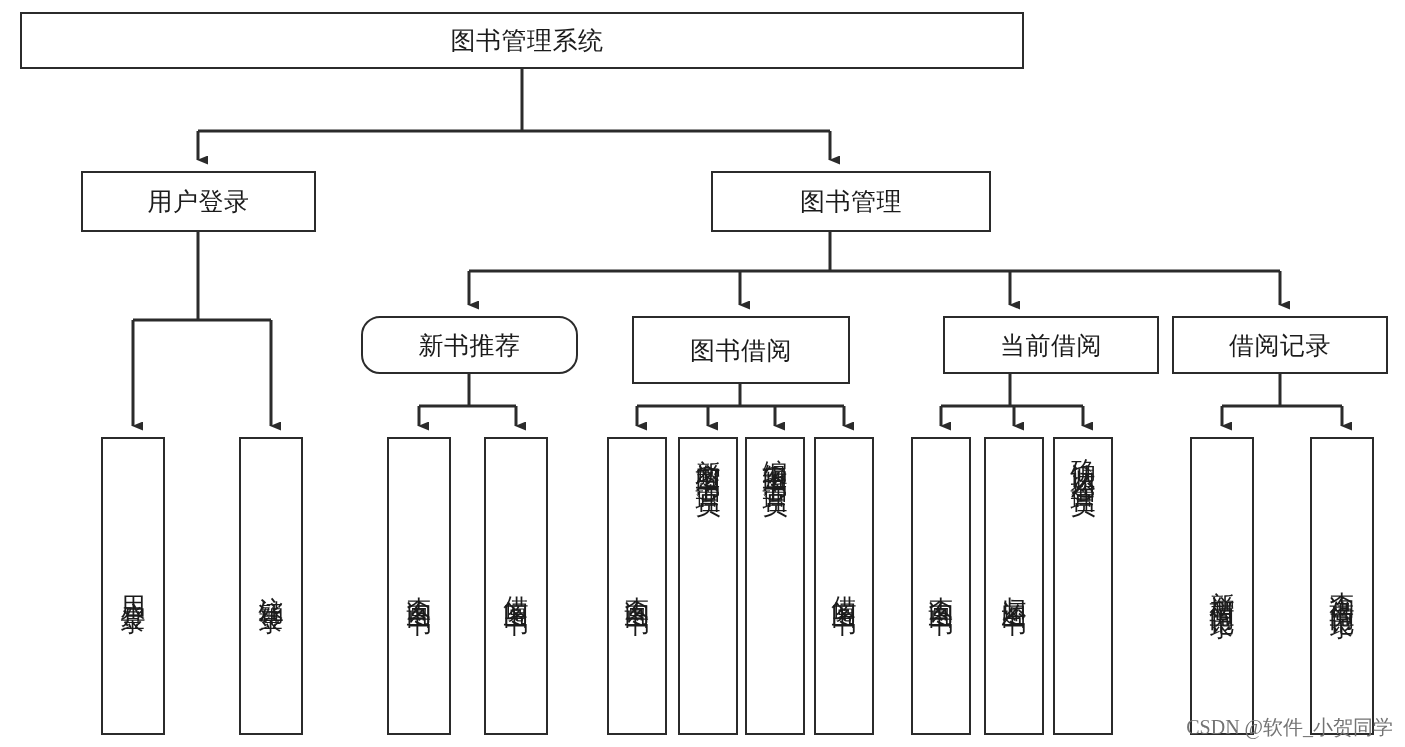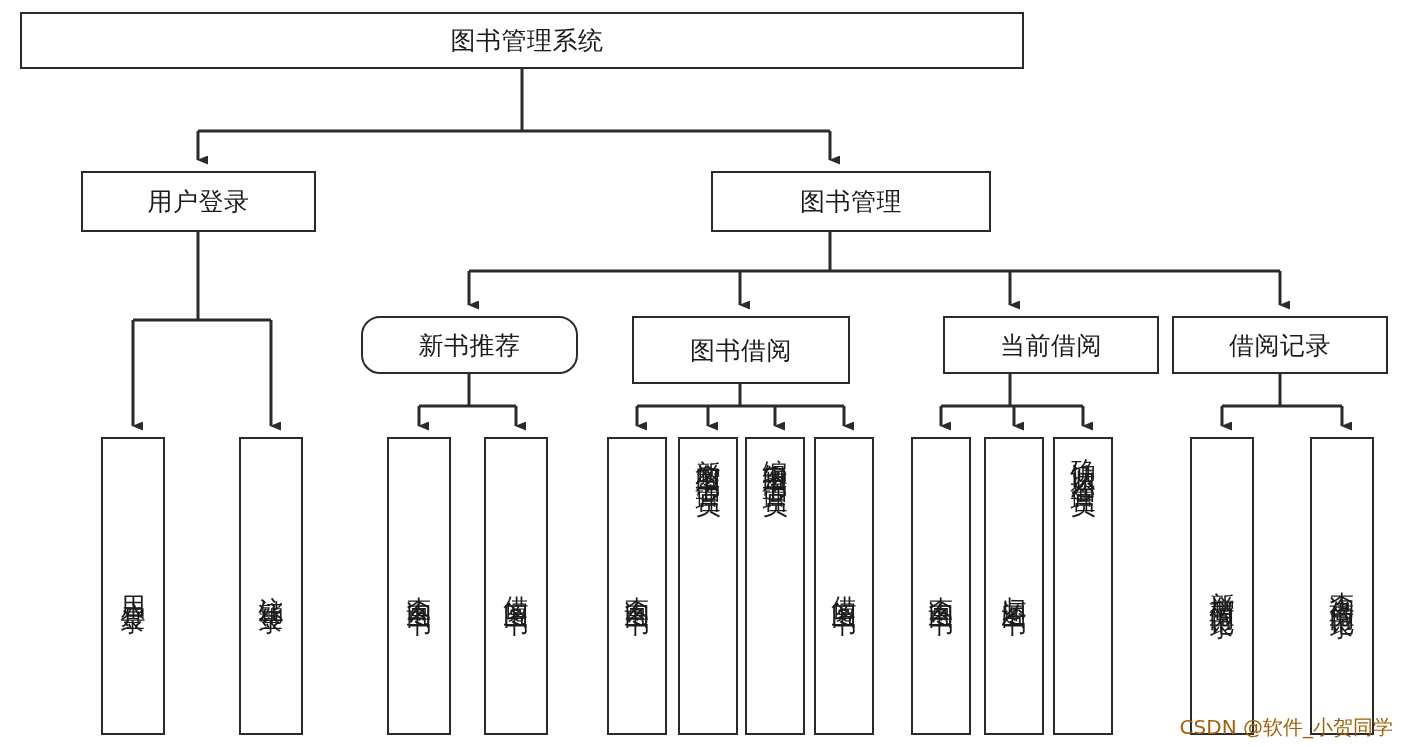--- a/index.html
+++ b/index.html
@@ -51,23 +51,24 @@
     white-space: nowrap;
   }
   .node .htext {
     white-space: nowrap;
   }
   .watermark {
     position: absolute;
     right: 12px;
     bottom: 6px;
     font-size: 20px;
-    color: #a16207;
+    color: #737373;
     white-space: nowrap;
     pointer-events: none;
+    font-family: Liberation Serif, serif;
   }
 </style>
 </head>
 <body>
 
 <div id="diagram-root">
 
   <svg class="edges" viewBox="0 0 1405 747" xmlns="http://www.w3.org/2000/svg">
     <defs>
       <marker id="arrow" markerWidth="9" markerHeight="11" refX="4.5" refY="10" orient="auto" markerUnits="userSpaceOnUse">

